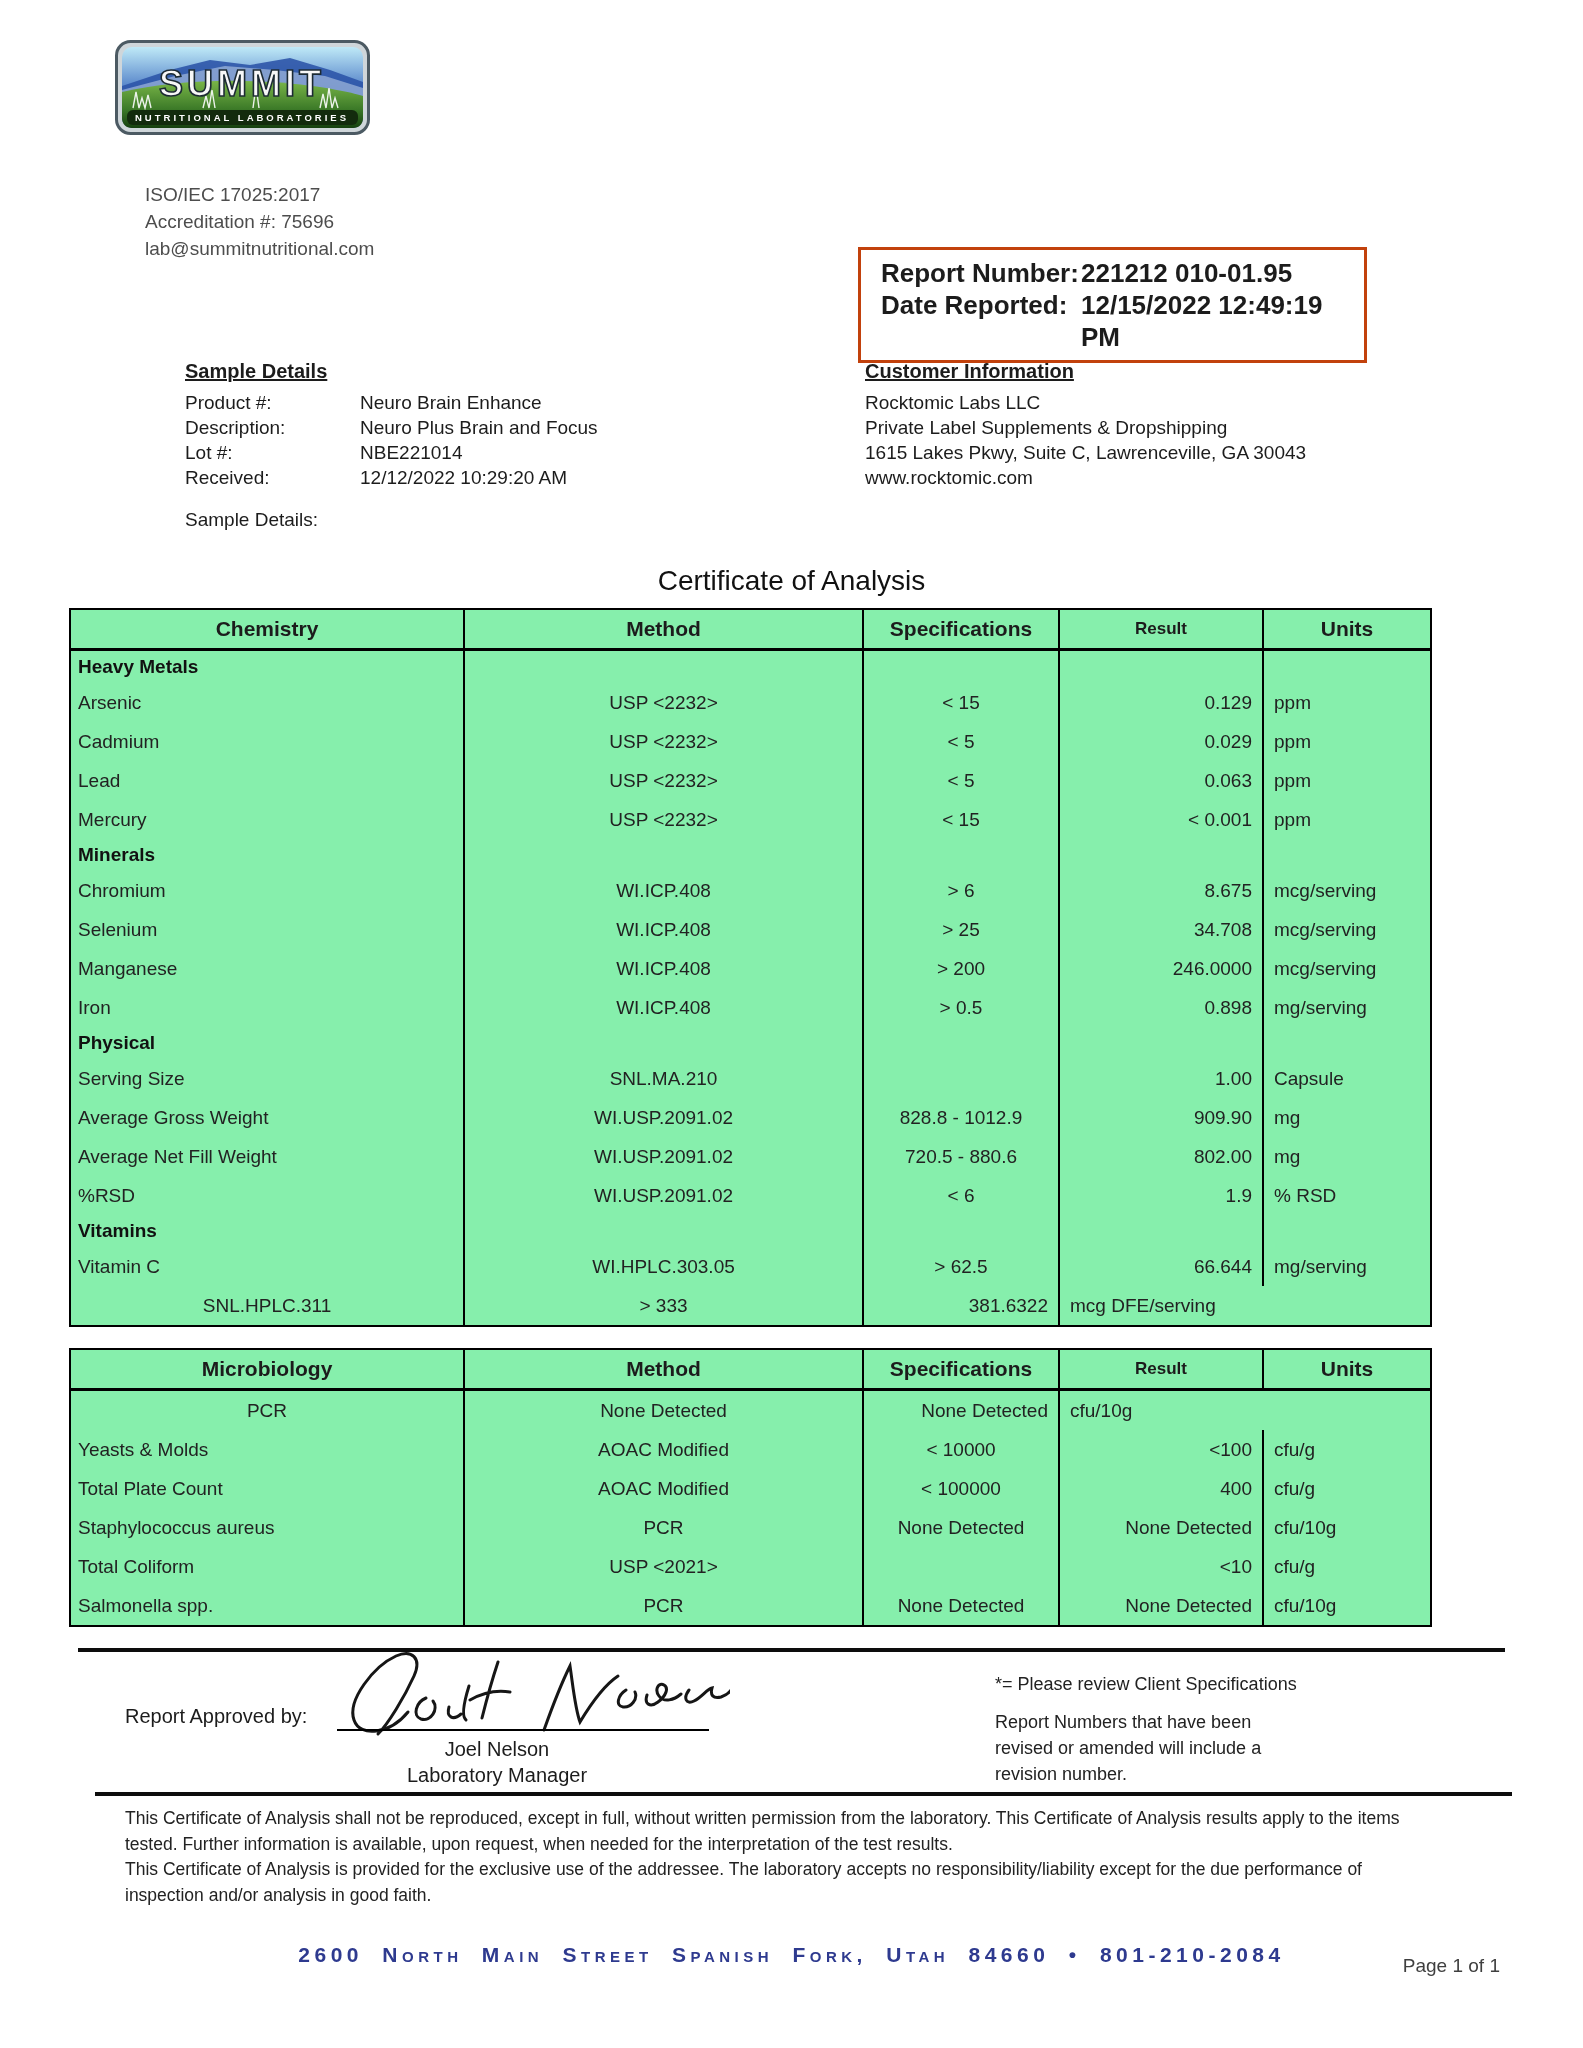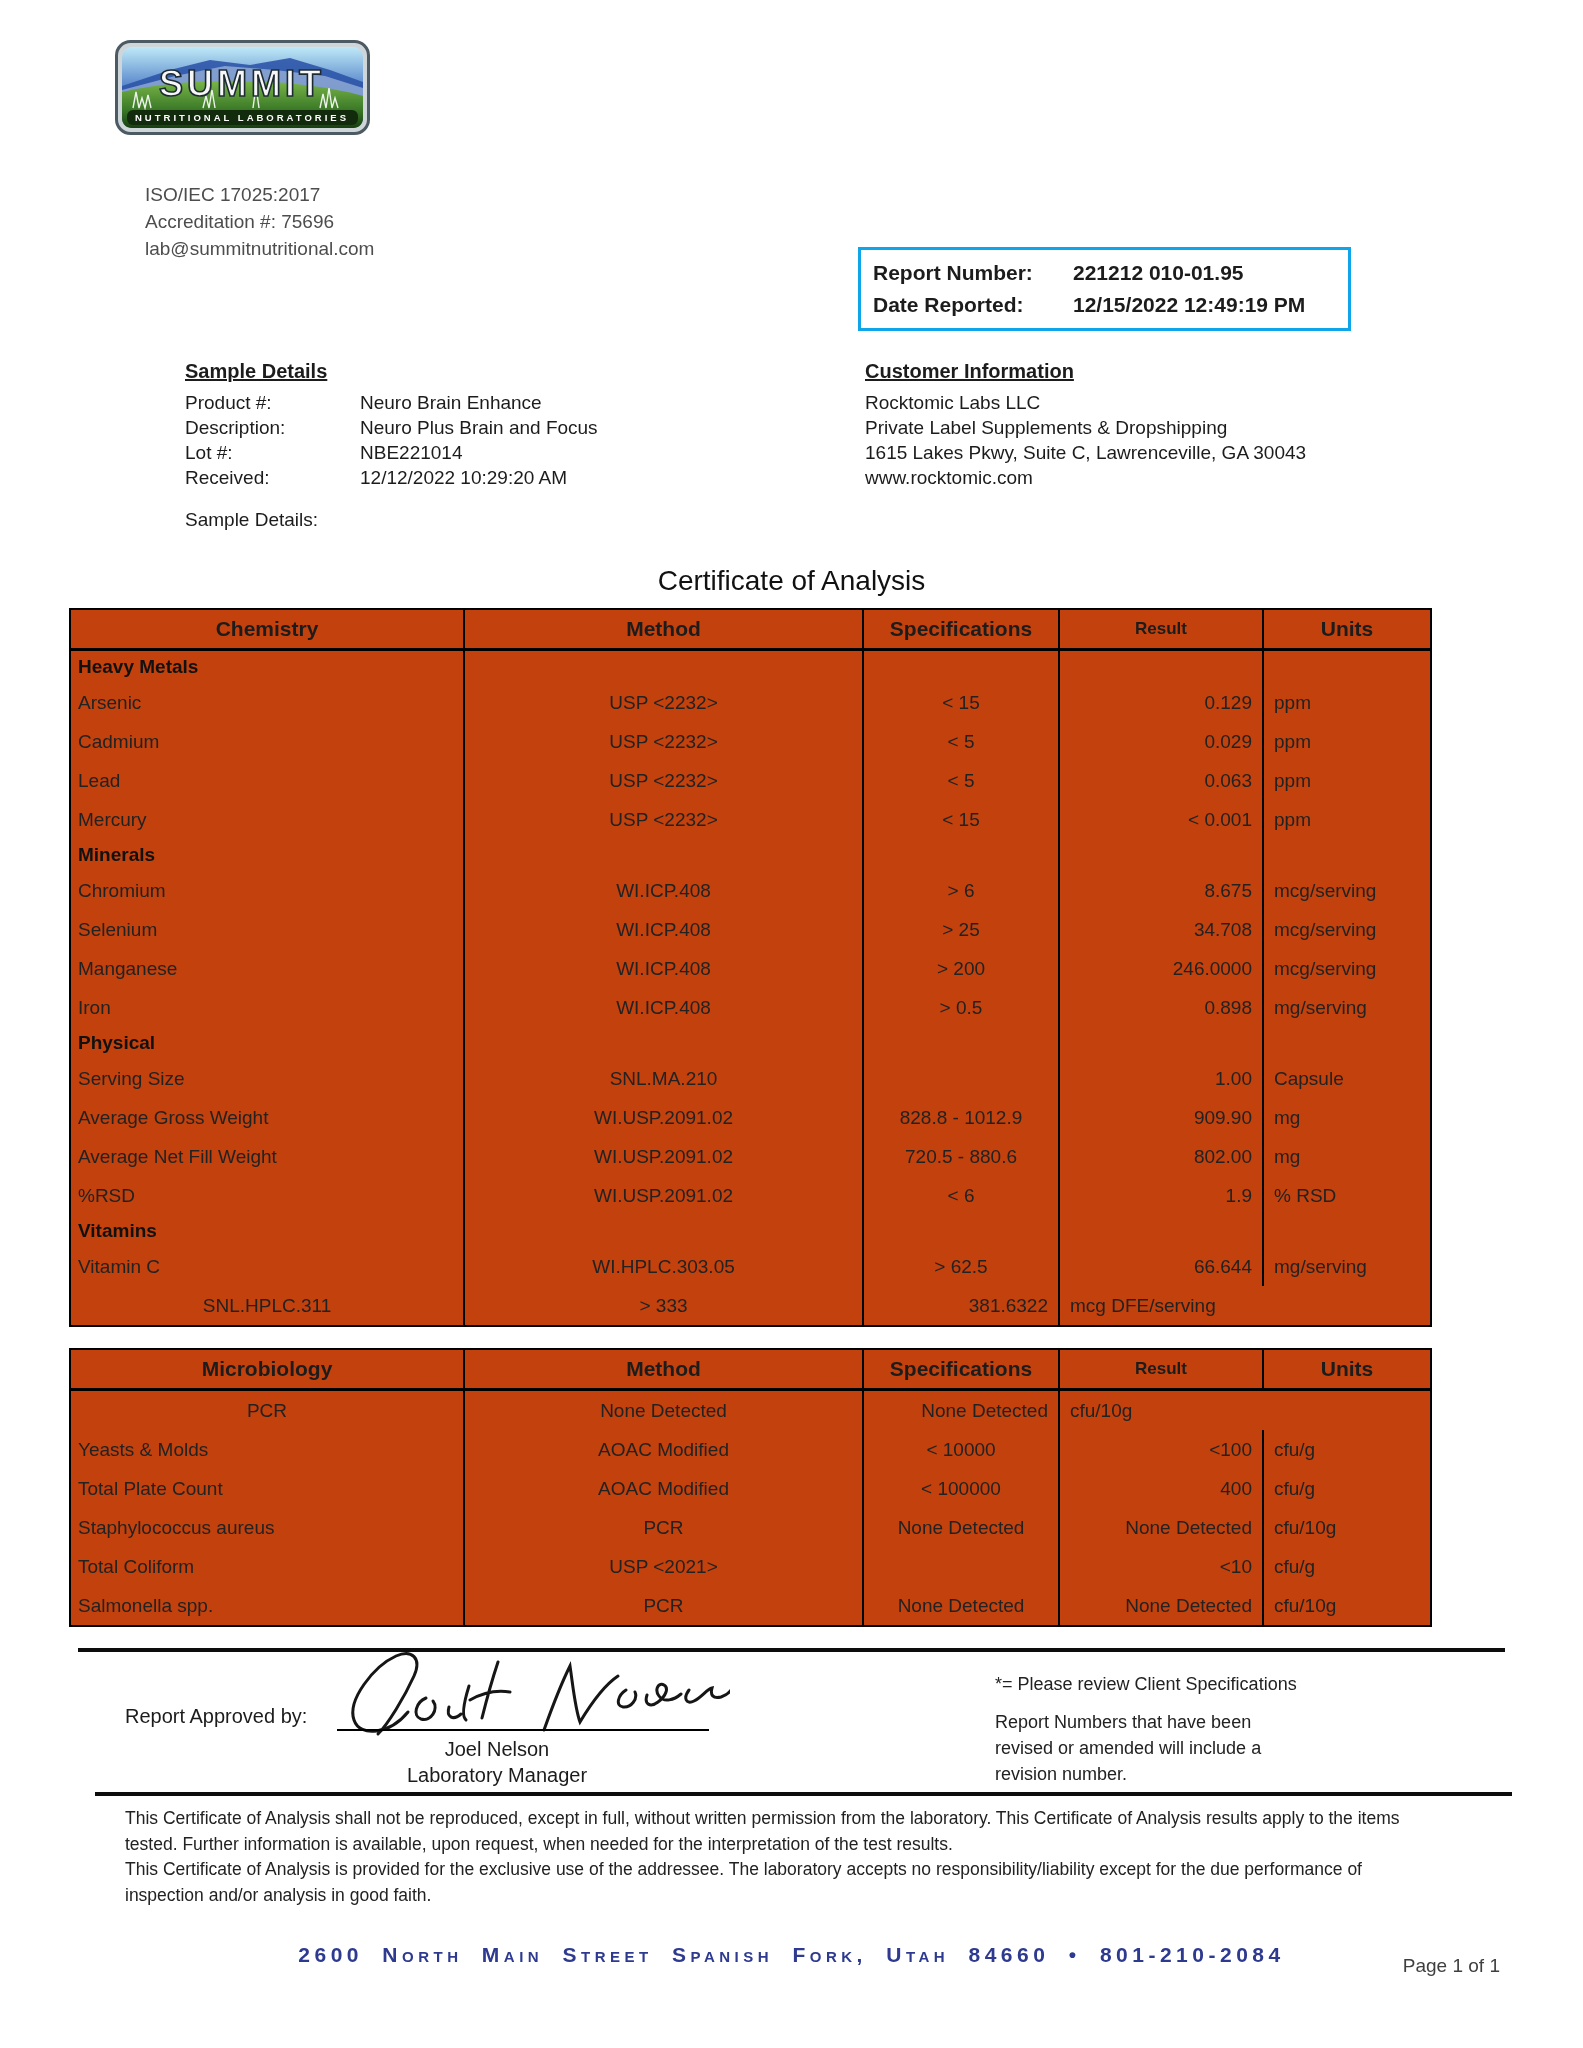--- a/index.html
+++ b/index.html
@@ -2,32 +2,32 @@
 <html><head>
 <meta charset="utf-8">
 <style>
   html,body{margin:0;padding:0;background:#ffffff;}
   .page{position:relative;width:1583px;height:2048px;background:#ffffff;overflow:hidden;
         font-family:"Liberation Sans",sans-serif;color:#1c1c1c;}
   .abs{position:absolute;}
 
   
   .accred{font-size:19px;line-height:27px;color:#4d4d4d;}
-  .report-box{border:3px solid #0ea5e9;padding:7px 12px;font-size:21px;font-weight:700;line-height:32px;}
+  .report-box{border:3px solid #c2410c;padding:7px 20px;font-size:26px;font-weight:700;line-height:32px;}
   .report-box .grid{display:grid;grid-template-columns:200px auto;}
 
   
   .sec-heading{font-size:20px;font-weight:700;text-decoration:underline;}
   .kv{display:grid;grid-template-columns:175px auto;font-size:19px;line-height:25px;}
   .lines{font-size:19px;line-height:25px;}
 
   .coa-title{left:0;right:0;text-align:center;font-size:28px;color:#111;}
 
   
-  .coa-table{position:absolute;left:69px;width:1363px;border:2.5px solid #000;box-sizing:border-box;background:#c2410c;}
+  .coa-table{position:absolute;left:69px;width:1363px;border:2.5px solid #000;box-sizing:border-box;background:#86efac;}
   .tr{display:grid;grid-template-columns:394px 399px 196px 204px 1fr;}
   .tr.head{border-bottom:3.5px solid #000;}
   .th{font-size:21px;font-weight:700;text-align:center;height:38px;display:flex;align-items:center;justify-content:center;
       border-right:2px solid #000;box-sizing:border-box;}
   .th.th-result{font-size:17px;}
   .th:last-child{border-right:none;}
   .td{font-size:19px;display:flex;align-items:center;border-right:2px solid #000;box-sizing:border-box;color:#222;}
   .td:last-child{border-right:none;}
   .tr.data .td{height:39px;}
   .tr.section .td{height:32px;}

